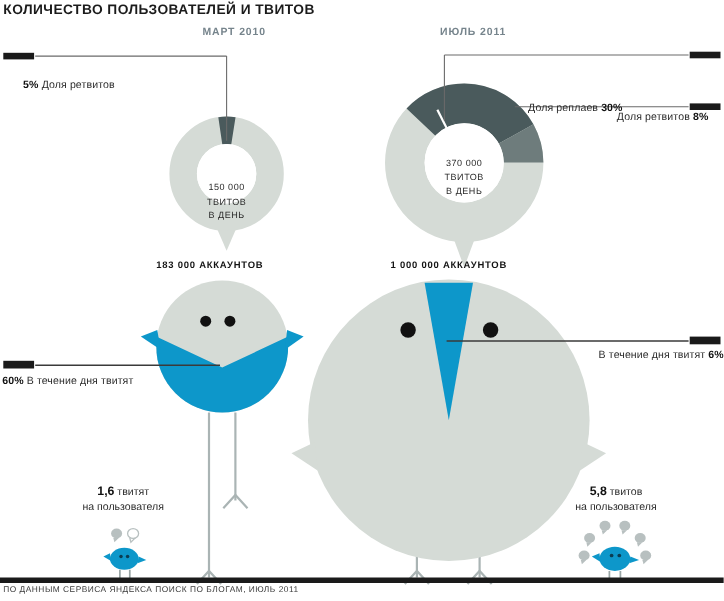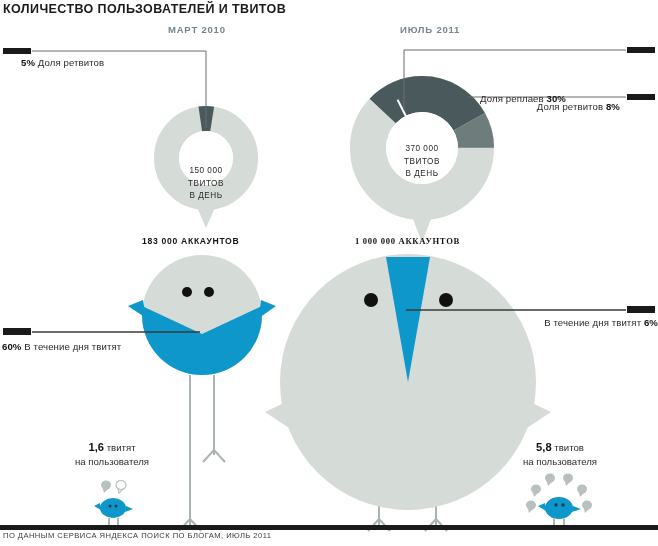--- a/index.html
+++ b/index.html
@@ -39,44 +39,44 @@
     letter-spacing: 0.4px;
     color: #1b1b1b;
   }
 
   .period-label {
     font-size: 9.5px;
     font-weight: bold;
     letter-spacing: 0.8px;
     color: #76848c;
   }
-  .period-mar { left: 168px; top: 24px; text-align: right; }
+  .period-mar { left: 184px; top: 24px; text-align: right; }
   .period-jul { left: 400px; top: 24px; }
 
   .callout {
     font-size: 9.6px;
     color: #2b2b2b;
     letter-spacing: 0.1px;
   }
   .callout b { font-weight: bold; color: #111; }
 
-  .callout-rt-left  { left: 2px;  top: 57px; padding-left: 19px; }
+  .callout-rt-left  { left: 2px;  top: 72px; padding-left: 19px; }
   .callout-day-left { left: 2px;  top: 341px; }
   .callout-rep-right{ left: 566px; top: 61px; text-align: right; transform: translateX(-100%); margin-top: 32px; }
-  .callout-rt-right { left: 620px; top: 101px; text-align: left; transform: translateX(-100%); }
+  .callout-rt-right { left: 644px; top: 101px; text-align: left; transform: translateX(-100%); }
   .callout-day-right{ left: 634px; top: 317px; text-align: center; transform: translateX(-100%); margin-left: 24px; }
 
   .accounts-label {
     font-size: 8.6px;
     font-weight: bold;
     letter-spacing: 0.7px;
     color: #141414;
   }
   .accounts-left  { left: 142px; top: 236px; }
-  .accounts-right { left: 355px; top: 236px; font-family: Liberation Serif, serif; }
+  .accounts-right { left: 355px; top: 236px; }
 
   .donut-center {
     position: absolute;
     text-align: center;
     font-size: 8.2px;
     line-height: 12.5px;
     color: #2a2a2a;
     letter-spacing: 0.5px;
     margin-top: 24px;
   }

